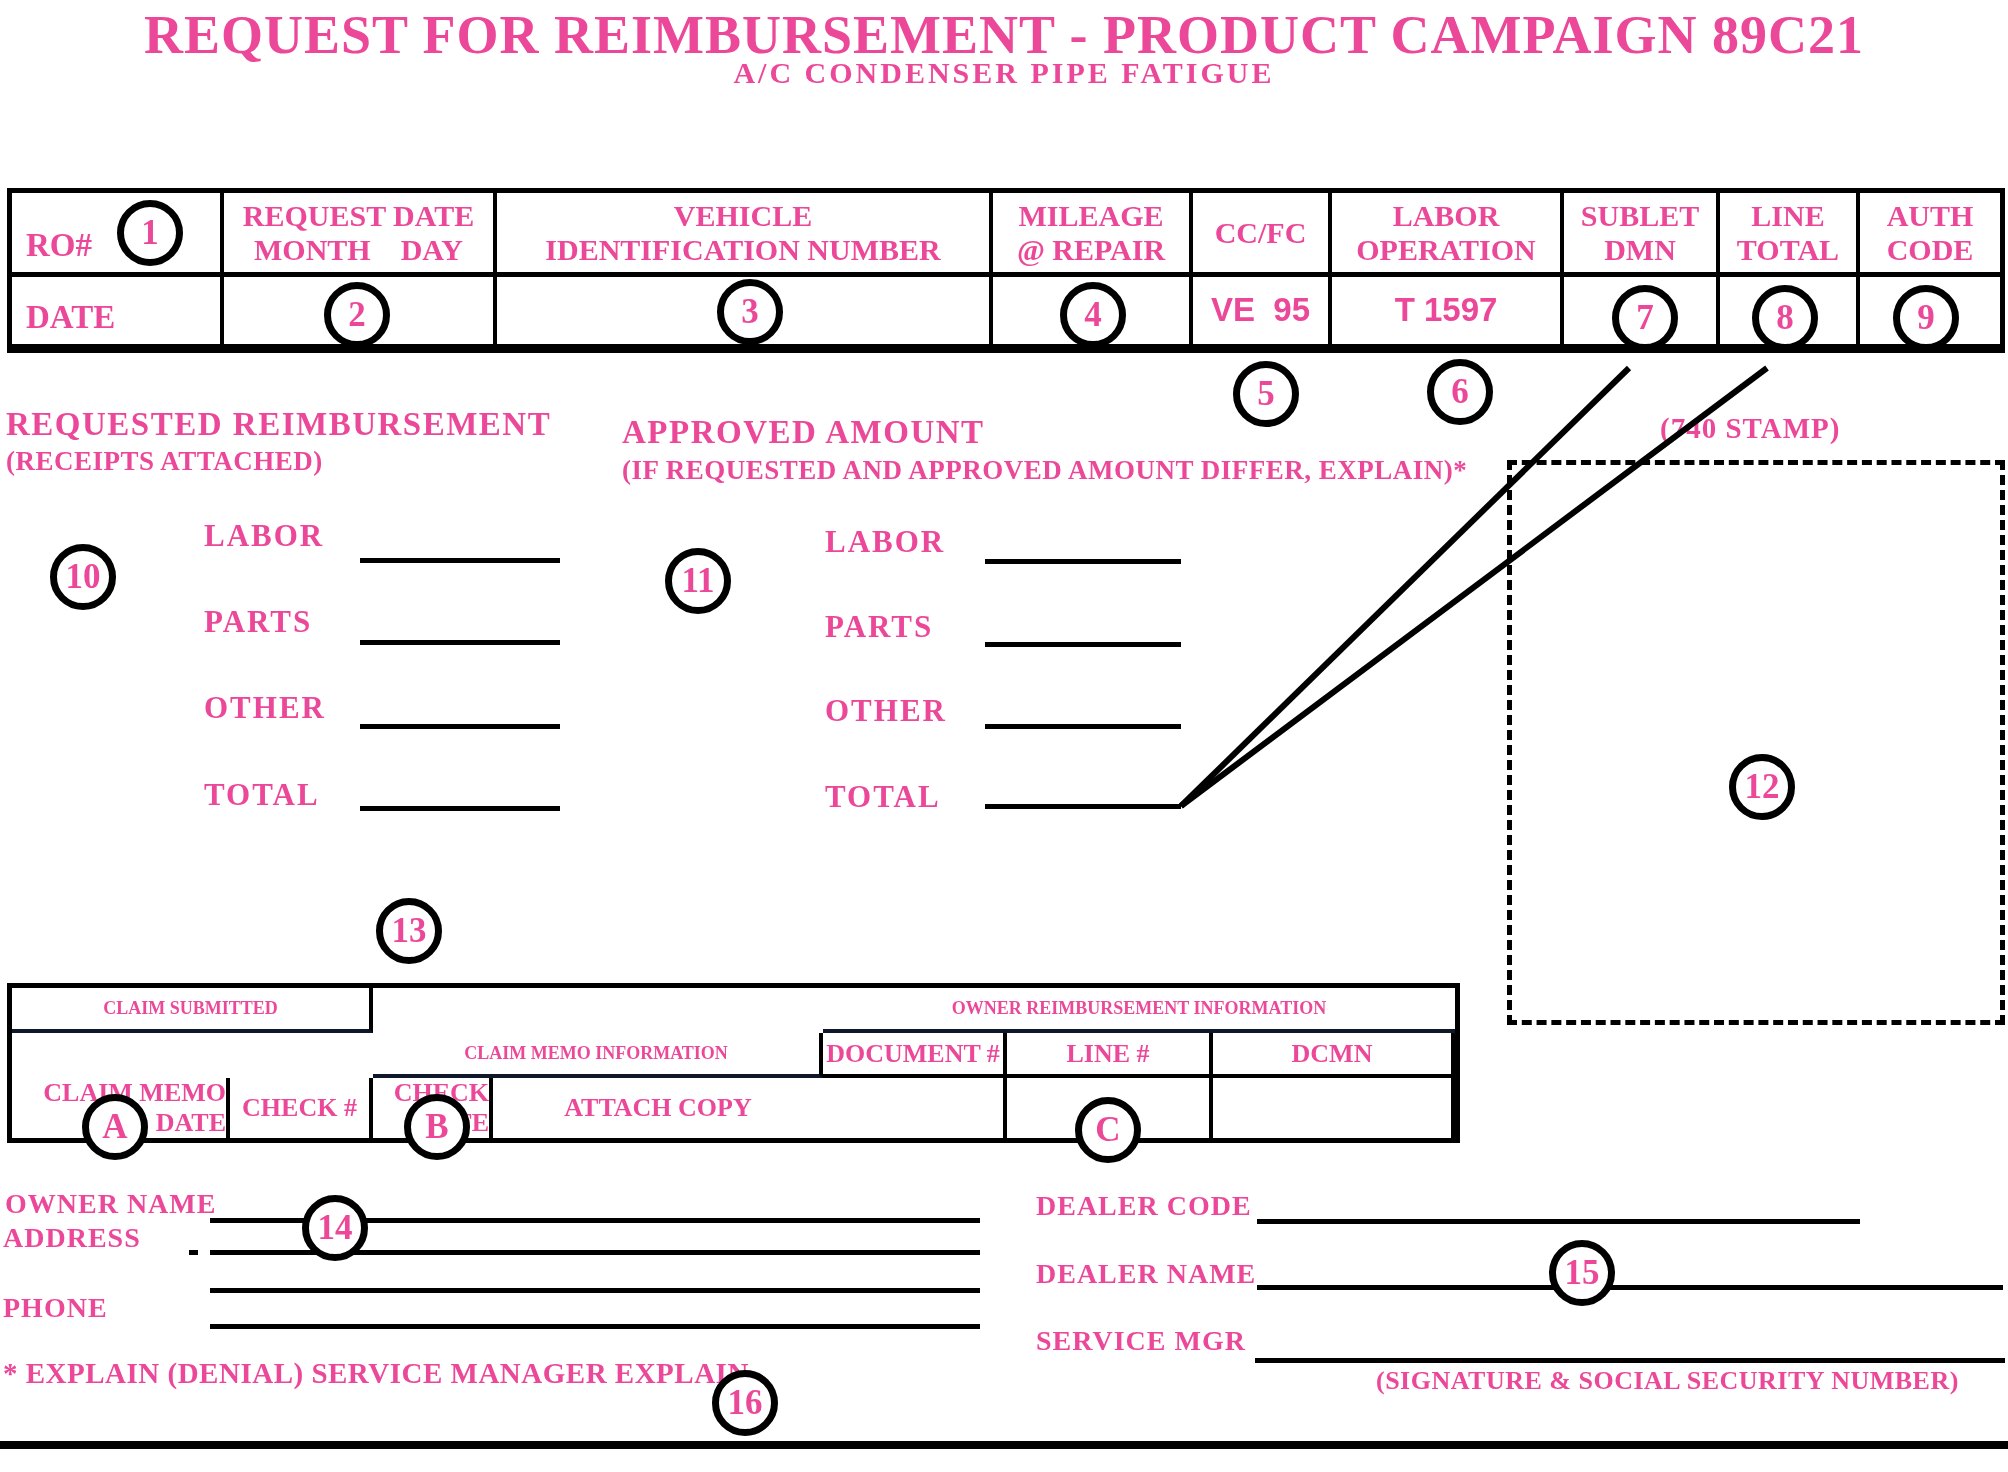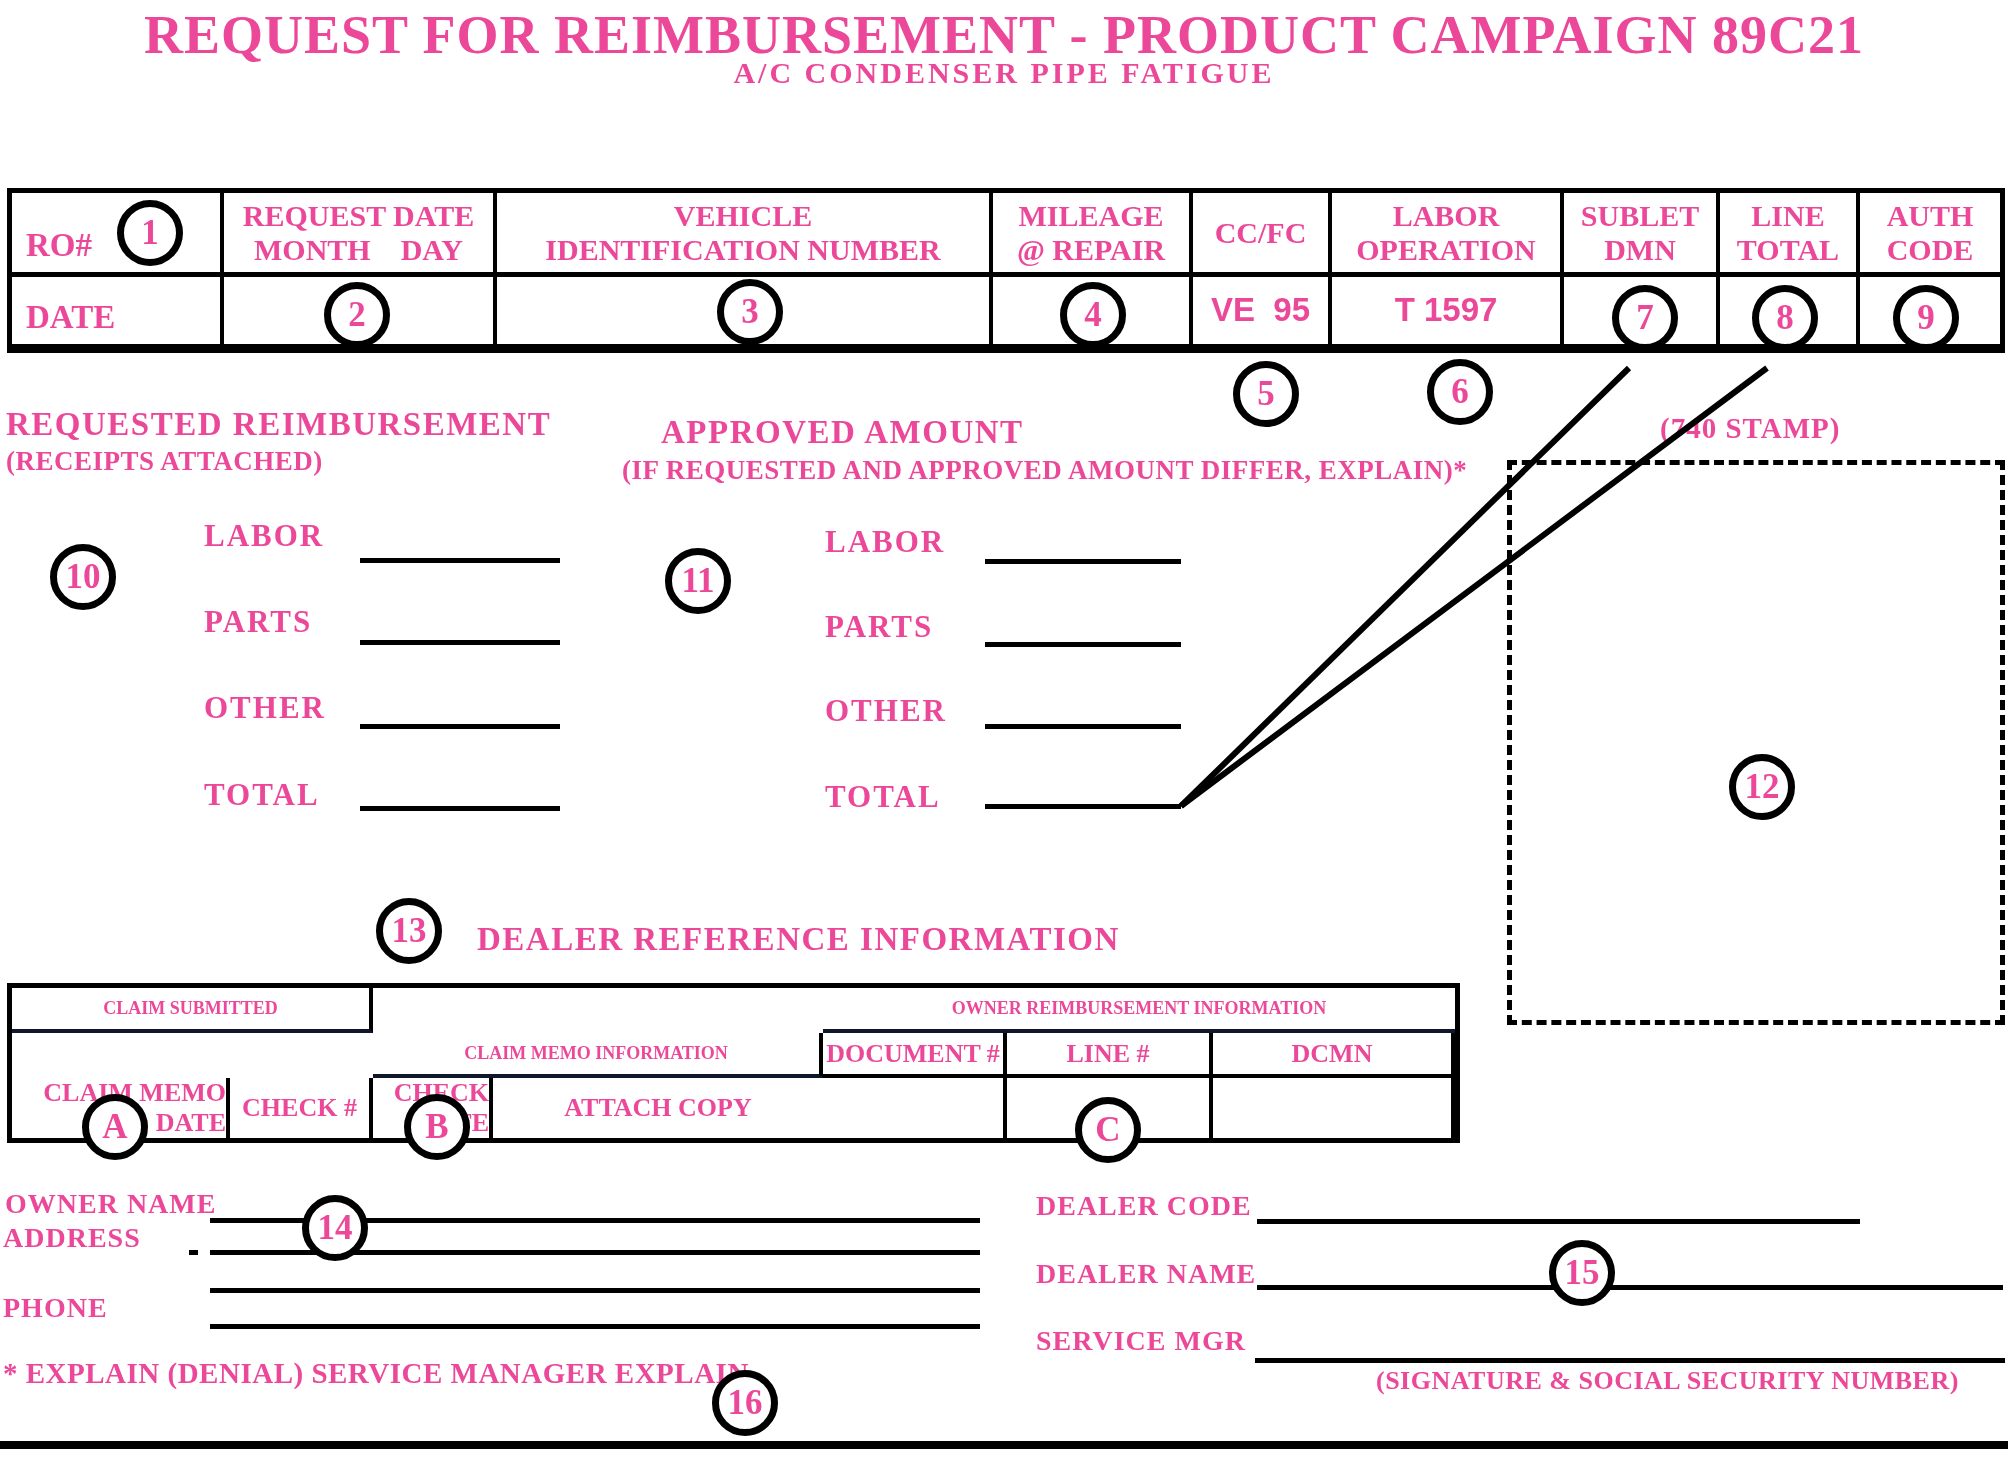--- a/index.html
+++ b/index.html
@@ -127,32 +127,31 @@
   <div class="abs sec-note" style="left:6px;top:446px;">(RECEIPTS ATTACHED)</div>
   <div class="abs amt-label" style="left:204px;top:518px;">LABOR</div>
   <div class="abs amt-label" style="left:204px;top:604px;">PARTS</div>
   <div class="abs amt-label" style="left:204px;top:690px;">OTHER</div>
   <div class="abs amt-label" style="left:204px;top:777px;">TOTAL</div>
   <div class="wline" style="left:360px;top:558px;width:200px;"></div>
   <div class="wline" style="left:360px;top:640px;width:200px;"></div>
   <div class="wline" style="left:360px;top:724px;width:200px;"></div>
   <div class="wline" style="left:360px;top:806px;width:200px;"></div>
 
-  <div class="abs sec-title" style="left:622px;top:414px;margin-left:39px;">APPROVED AMOUNT</div>
+  <div class="abs sec-title" style="left:622px;top:414px;">APPROVED AMOUNT</div>
   <div class="abs sec-note" style="left:622px;top:455px;">(IF REQUESTED AND APPROVED AMOUNT DIFFER, EXPLAIN)*</div>
   <div class="abs amt-label" style="left:825px;top:524px;">LABOR</div>
   <div class="abs amt-label" style="left:825px;top:609px;">PARTS</div>
   <div class="abs amt-label" style="left:825px;top:693px;">OTHER</div>
   <div class="abs amt-label" style="left:825px;top:779px;">TOTAL</div>
   <div class="wline" style="left:985px;top:559px;width:196px;"></div>
   <div class="wline" style="left:985px;top:642px;width:196px;"></div>
   <div class="wline" style="left:985px;top:724px;width:196px;"></div>
   <div class="wline" style="left:985px;top:804px;width:196px;"></div>
 
-  <div class="abs sec-title" style="left:477px;top:921px;">DEALER REFERENCE INFORMATION</div>
 
   <div class="abs tbl2">
     <div class="cell grp sp12">CLAIM SUBMITTED</div>
     <div class="cell grp sp57 nr">OWNER REIMBURSEMENT INFORMATION</div>
     <div class="cell grp sp34">CLAIM MEMO INFORMATION</div>
     <div class="cell col">DOCUMENT #</div>
     <div class="cell col">LINE #</div>
     <div class="cell col">DCMN</div>
     <div class="cell col">CLAIM MEMO DATE</div>
     <div class="cell col">CHECK #</div>

